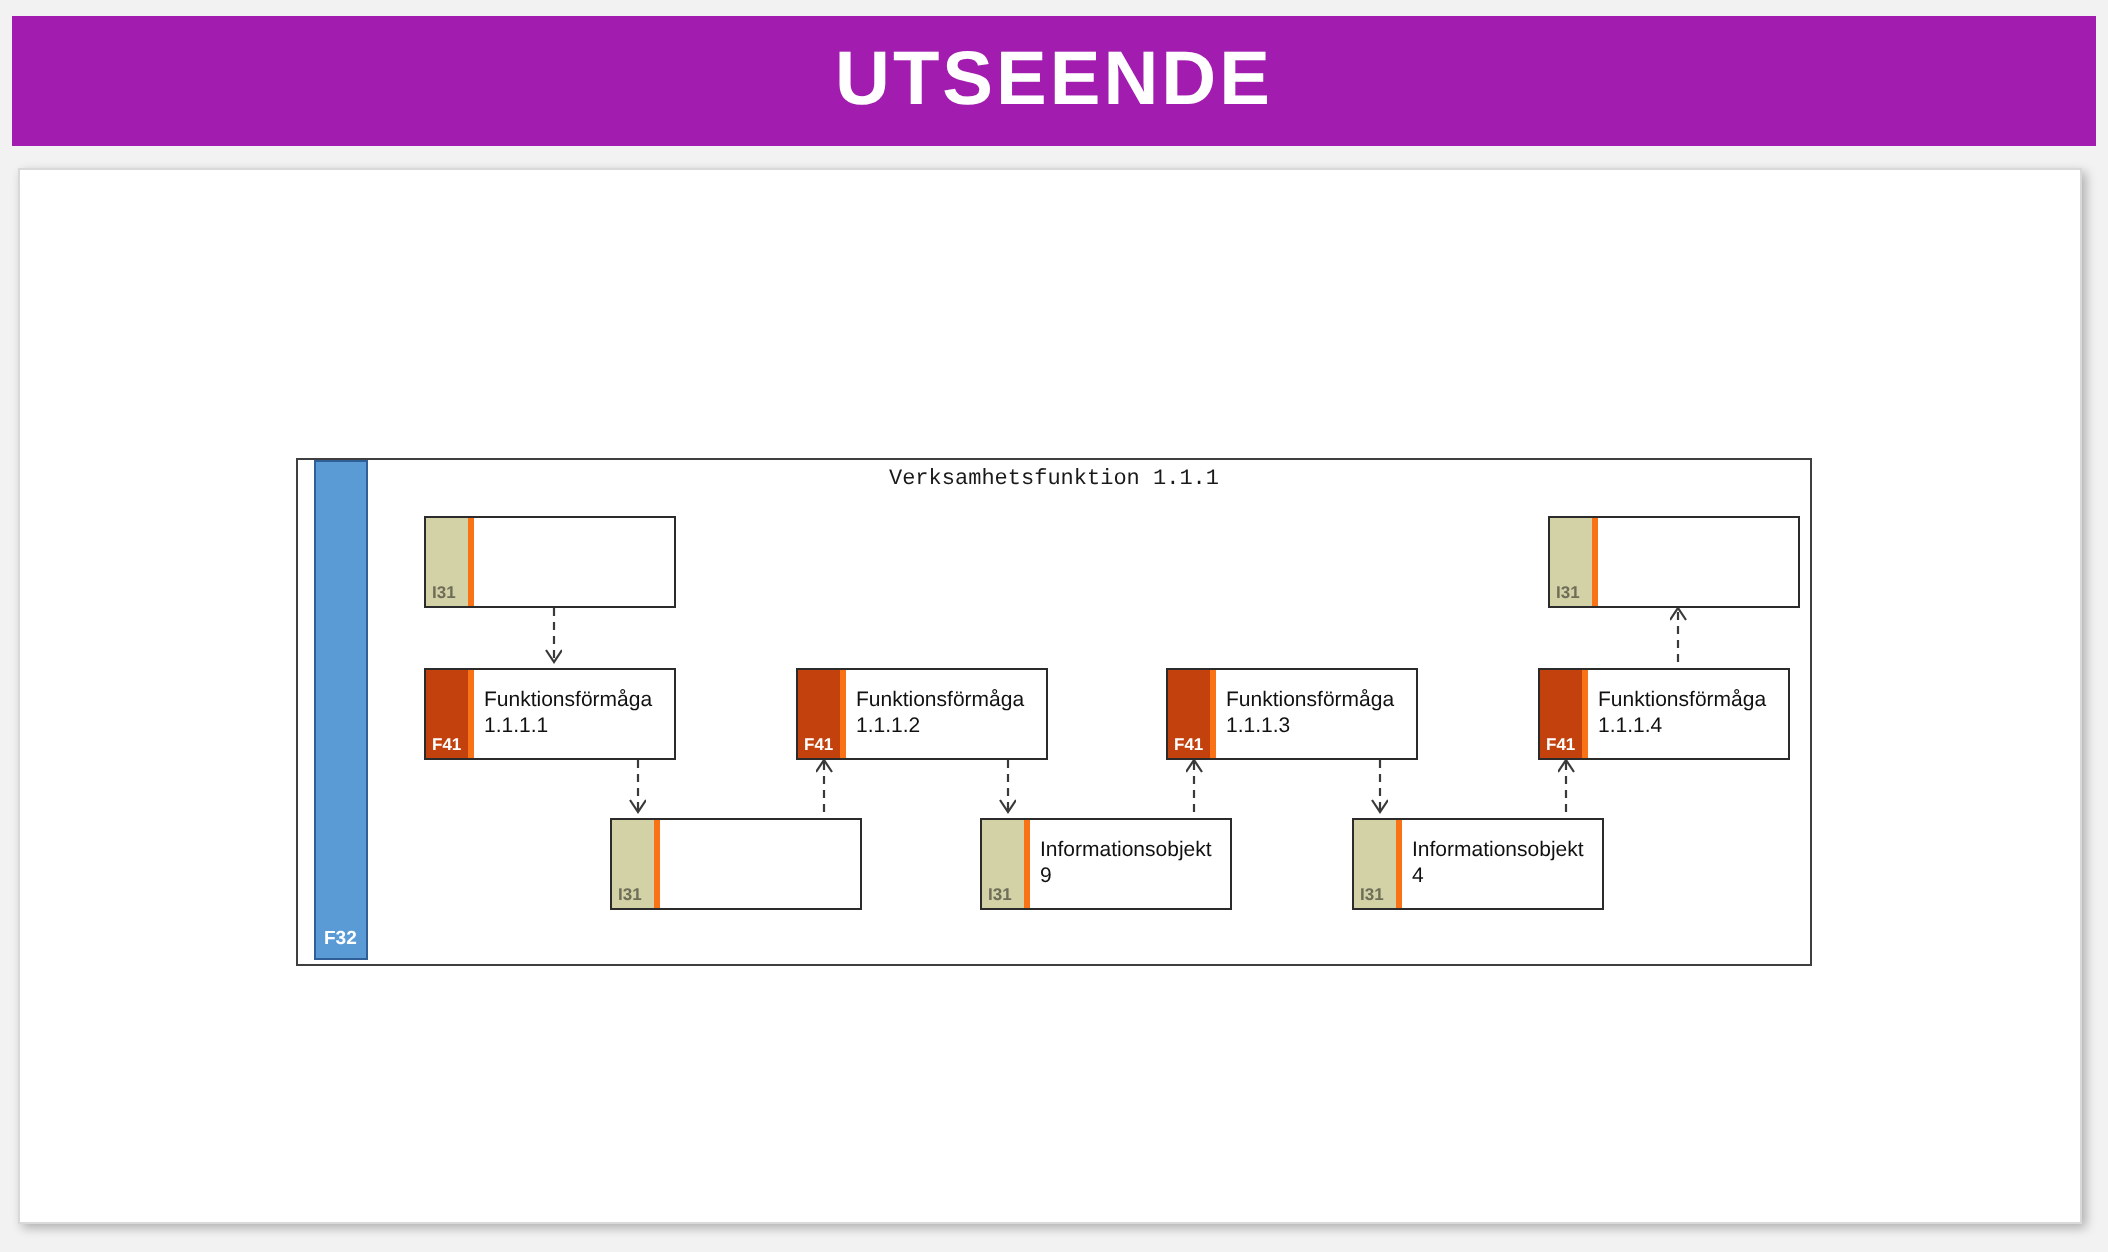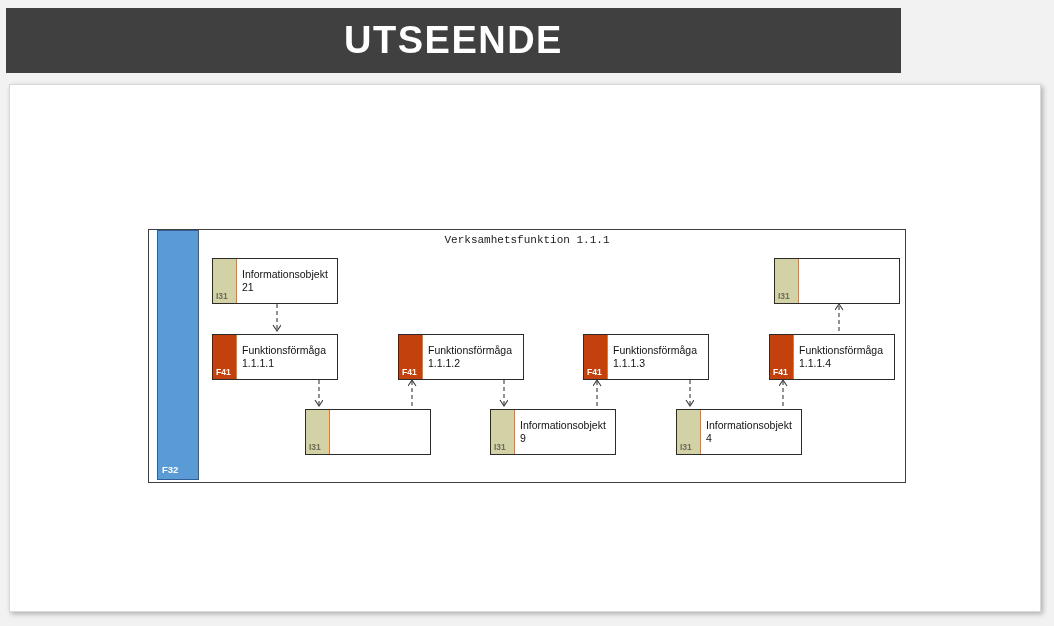--- a/index.html
+++ b/index.html
@@ -14,23 +14,23 @@
     overflow: hidden;
     position: relative;
     background: #f2f2f2;
   }
 
   
   #header-banner {
     position: absolute;
     left: 6px;
     top: 8px;
-    width: 895px;
+    width: 1042px;
     height: 65px;
-    background: #404040;
+    background: #a21caf;
     display: flex;
     align-items: center;
     justify-content: center;
   }
   #header-title {
     color: #ffffff;
     font-size: 38px;
     font-weight: bold;
     letter-spacing: 1.5px;
     font-family: "Liberation Sans", sans-serif;
@@ -68,21 +68,21 @@
     font-size: 11px;
     color: #1a1a1a;
     font-family: Liberation Mono, monospace;
   }
 
   
   #function-bar {
     position: absolute;
     left: 8px;
     top: 0px;
-    width: 42px;
+    width: 27px;
     height: 250px;
     background: #5b9bd5;
     border: 1px solid #2f5f96;
     box-sizing: border-box;
   }
   #function-bar-label {
     position: absolute;
     left: 4px;
     bottom: 4px;
     color: #ffffff;
@@ -97,21 +97,21 @@
     border: 1px solid #2b2b2b;
     background: #ffffff;
     box-sizing: border-box;
     display: flex;
     align-items: stretch;
   }
   .node-tab {
     position: relative;
     width: 24px;
     flex: 0 0 24px;
-    border-right: 1px solid #f97316;
+    border-right: 3px solid #f97316;
     box-sizing: border-box;
   }
   .node-tab-label {
     position: absolute;
     left: 3px;
     bottom: 2px;
     font-size: 8.5px;
     font-weight: bold;
     font-family: "Liberation Sans", sans-serif;
   }
@@ -188,23 +188,20 @@
         <line x1="634" y1="176" x2="634" y2="150"></line>
 
         <line x1="690" y1="101" x2="690" y2="74"></line>
       </g>
     </svg>
 
     <div class="node node-info" style="left:63px; top:28px; width:126px; height:46px;">
       <div class="node-tab">
         <span class="node-tab-label">I31</span>
       </div>
-      <div class="node-body">
-        <span class="node-label">Informationsobjekt 21</span>
-      </div>
     </div>
 
     <div class="node node-info" style="left:625px; top:28px; width:126px; height:46px;">
       <div class="node-tab">
         <span class="node-tab-label">I31</span>
       </div>
     </div>
 
     <div class="node node-capability" style="left:63px; top:104px; width:126px; height:46px;">
       <div class="node-tab">

